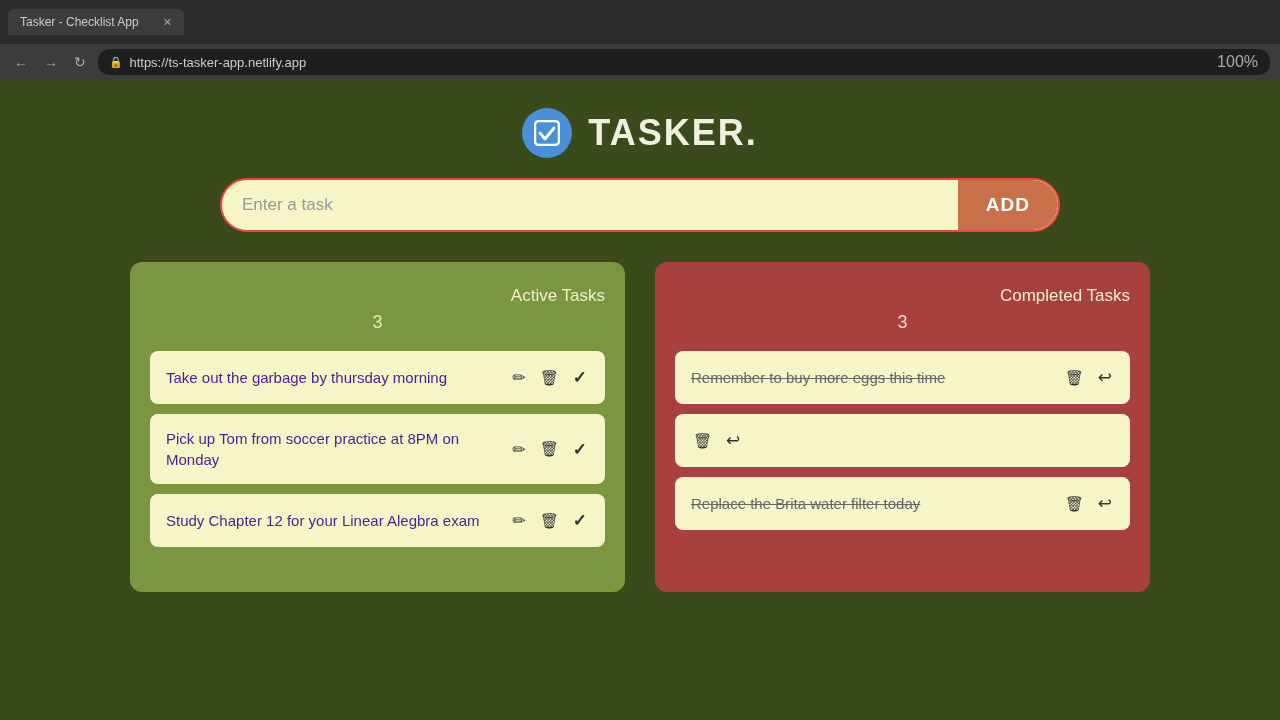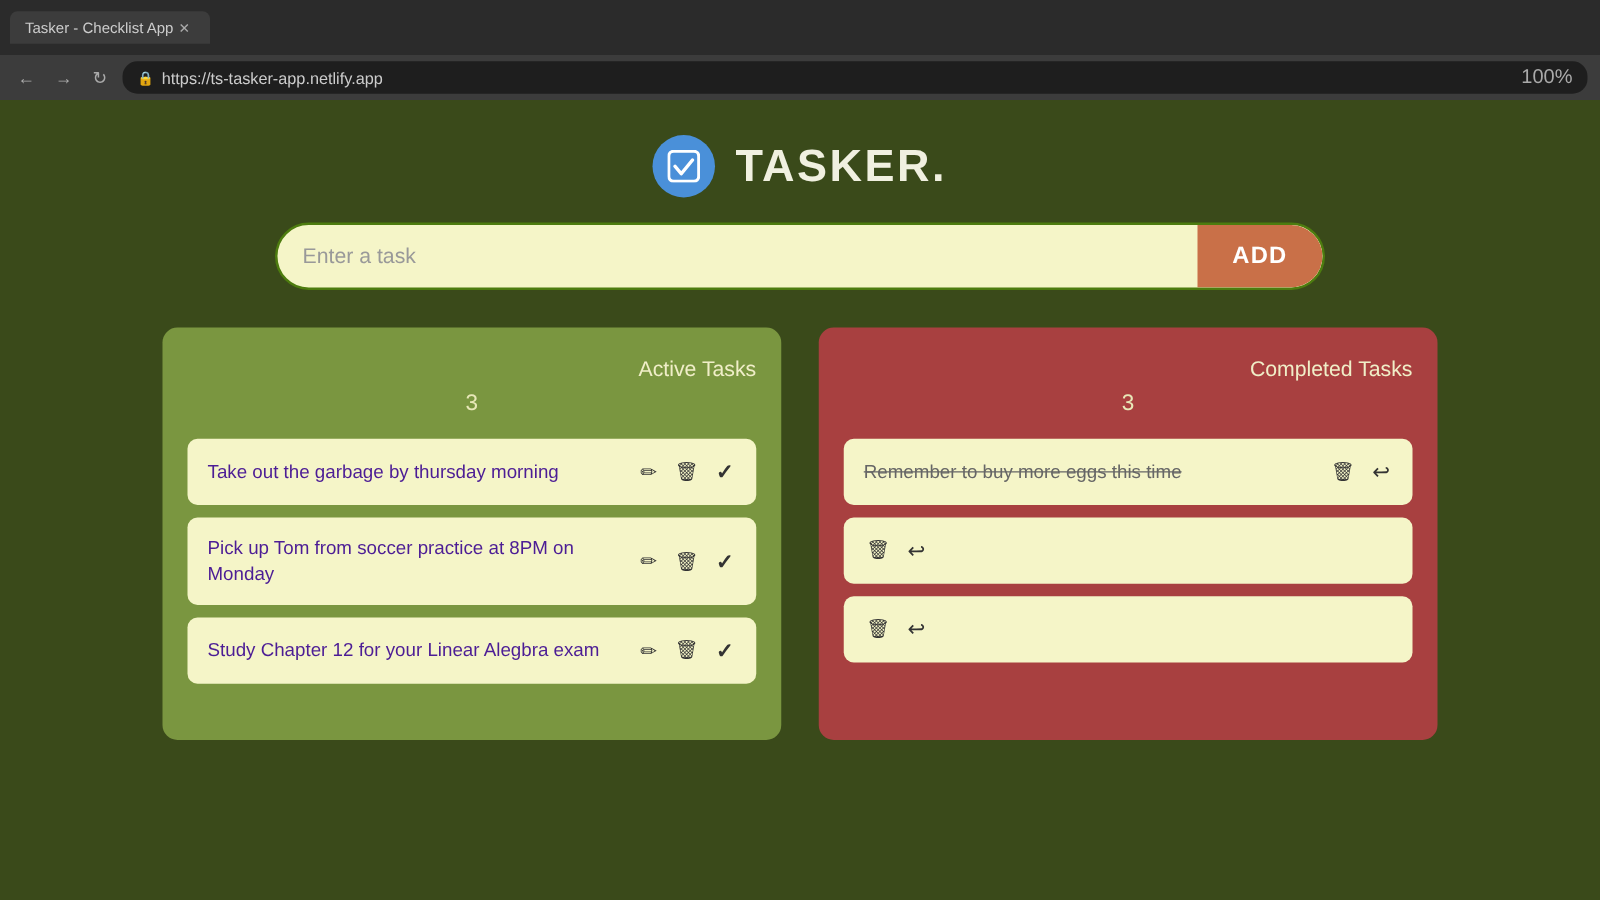--- a/index.html
+++ b/index.html
@@ -21,21 +21,21 @@
       gap: 6px;
     }
     .browser-tab {
       background: #3c3c3c;
       color: #ccc;
       font-size: 12px;
       padding: 6px 12px;
       border-radius: 6px 6px 0 0;
       display: flex;
       align-items: center;
-      gap: 4px;
+      gap: 24px;
       min-width: 160px;
     }
     .tab-close {
       color: #aaa;
       cursor: pointer;
       font-size: 11px;
     }
     .browser-nav {
       background: #3c3c3c;
       height: 36px;
@@ -102,21 +102,21 @@
       margin: 0 auto 30px auto;
       width: 840px;
     }
 
     .task-input-wrapper {
       display: flex;
       width: 100%;
       background: #f5f5c8;
       border-radius: 30px;
       overflow: hidden;
-      border: 2px solid #4d7c0f;
+      border: 2px solid #ef4444;
     }
 
     .task-input {
       flex: 1;
       background: transparent;
       border: none;
       outline: none;
       padding: 14px 20px;
       font-size: 17px;
       color: #555;
@@ -332,20 +332,21 @@
           <button class="task-action-btn" title="Delete">
             <span class="icon-trash"></span>
           </button>
           <button class="task-action-btn" title="Undo">
             <span class="icon-undo"></span>
           </button>
         </div>
       </div>
 
       <div class="task-item">
+        <span class="task-text completed">Replace the Brita water filter today</span>
         <div class="task-actions">
           <button class="task-action-btn" title="Delete">
             <span class="icon-trash"></span>
           </button>
           <button class="task-action-btn" title="Undo">
             <span class="icon-undo"></span>
           </button>
         </div>
       </div>
     </div>

